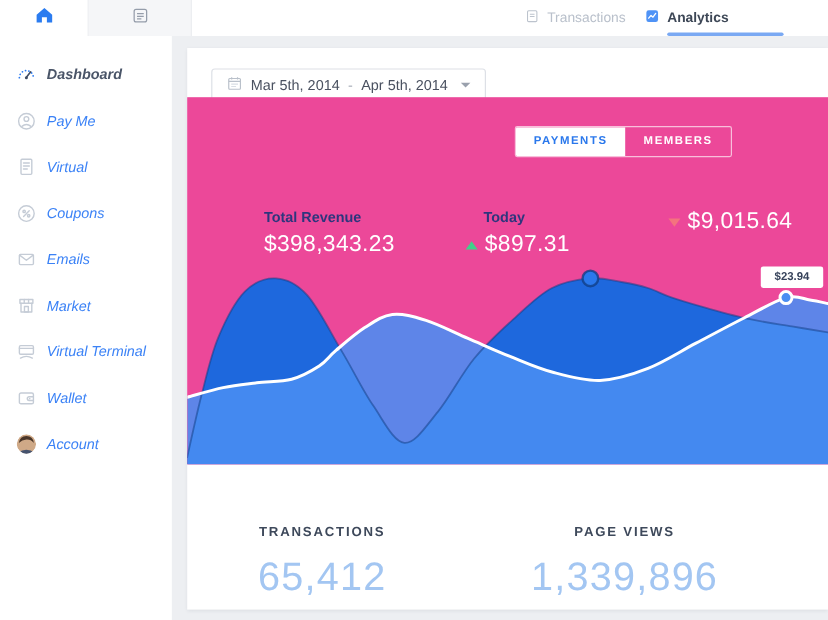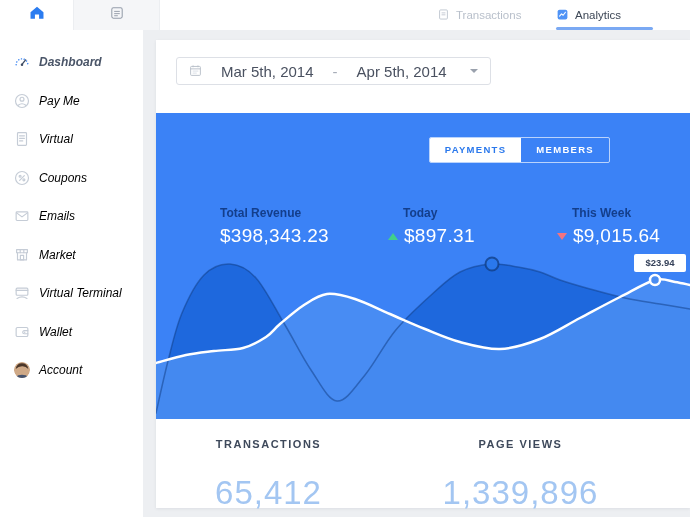--- a/index.html
+++ b/index.html
@@ -5,41 +5,41 @@
   html,body{margin:0;padding:0;background:#edeff2;}
   *{box-sizing:border-box;font-family:"Liberation Sans","DejaVu Sans",sans-serif;}
   #app{position:relative;width:690px;height:517px;overflow:hidden;background:#fff;}
 
   
   .topbar{position:absolute;left:0;top:0;width:690px;height:30px;background:#fff;z-index:5;}
   .home-btn{position:absolute;left:0;top:0;width:74px;height:30px;display:flex;align-items:center;justify-content:center;border-right:1px solid #eceef1;cursor:pointer;}
   .menu-tab{position:absolute;left:74px;top:0;width:86px;height:30px;display:flex;align-items:center;justify-content:center;background:#f5f6f8;border-right:1px solid #eceef1;cursor:pointer;}
   .top-tab{position:absolute;top:0;height:30px;display:flex;align-items:center;gap:6px;font-size:11.5px;cursor:pointer;}
   .tab-transactions{left:437px;color:#b9c0cb;}
-  .tab-analytics{left:556px;color:#3d4756;font-weight:normal;}
+  .tab-analytics{left:537px;color:#3d4756;font-weight:bold;}
   .tab-underline{position:absolute;left:556px;top:27px;width:97px;height:3px;background:#7aa9f3;border-radius:2px;}
 
   
   .sidebar{position:absolute;left:0;top:30px;width:143px;bottom:0;background:#fff;padding-top:13px;z-index:4;}
   .side-item{height:38.5px;display:flex;align-items:center;padding-left:13px;cursor:pointer;font-style:italic;}
   .side-item .sicon{width:18px;height:18px;margin-right:8px;display:flex;align-items:center;justify-content:center;flex:none;}
-  .side-item .slabel{font-size:12px;color:#000000;white-space:nowrap;}
+  .side-item .slabel{font-size:12px;color:#3b82f6;white-space:nowrap;}
   .side-item.active .slabel{color:#4a5568;font-weight:bold;}
 
   
   .content-bg{position:absolute;left:143px;top:30px;right:0;bottom:0;background:#edeff2;}
   .card{position:absolute;left:156px;top:40px;width:534px;height:468px;background:#fff;box-shadow:0 1px 3px rgba(30,40,70,0.08);}
 
   
-  .datepicker{position:absolute;left:20px;top:17px;height:28px;display:flex;align-items:center;gap:19px;padding:0 12px;background:#fff;border:1px solid #dde0e6;border-radius:3px;font-size:15px;color:#4a5160;cursor:pointer;}
+  .datepicker{position:absolute;left:20px;top:17px;height:28px;display:flex;align-items:center;gap:7px;padding:0 12px;background:#fff;border:1px solid #dde0e6;border-radius:3px;font-size:12px;color:#4a5160;cursor:pointer;}
   .datepicker .sep{color:#a7adb8;}
   .chev{width:0;height:0;border-left:4px solid transparent;border-right:4px solid transparent;border-top:4px solid #9aa1ad;margin-left:4px;}
 
   
-  .panel{position:absolute;left:0;top:73px;width:534px;height:306px;background:#3b82f6;overflow:hidden;}
+  .panel{position:absolute;left:0;top:41px;width:534px;height:306px;background:#ec4899;overflow:hidden;}
   .panel svg.chart{position:absolute;left:0;top:0;width:534px;height:306px;display:block;}
 
   .toggle{position:absolute;top:24px;right:80px;display:flex;border:1px solid rgba(255,255,255,0.65);border-radius:2px;overflow:hidden;z-index:3;}
   .toggle .tbtn{font-size:9.5px;font-weight:bold;letter-spacing:1.3px;padding:7px 15px;cursor:pointer;line-height:1;}
   .toggle .tbtn.on{background:#fff;color:#2a78ec;}
   .toggle .tbtn.off{color:#fff;}
 
   .pstats{position:absolute;left:0;top:60px;width:100%;z-index:3;}
   .pstat{position:absolute;top:0;margin-top:33px;}
   .pstat .plabel{font-size:12px;color:rgba(13,50,120,0.85);font-weight:bold;margin-bottom:5px;}
@@ -49,21 +49,21 @@
   .tri.up{border-left:5px solid transparent;border-right:5px solid transparent;border-bottom:7px solid #42d08a;}
   .tri.down{border-left:5px solid transparent;border-right:5px solid transparent;border-top:7px solid #f4737f;}
 
   .tooltip{position:absolute;left:478px;top:141px;width:52px;height:18px;background:#fff;border-radius:2px;z-index:3;
            font-size:9.5px;font-weight:bold;color:#36425a;text-align:center;line-height:18px;}
 
   
   .fstat{position:absolute;top:398px;width:185px;text-align:center;}
   .fstat1{left:20px;} .fstat2{left:272px;}
   .fstat .flabel{font-size:11px;font-weight:bold;letter-spacing:1.5px;color:#3e495b;}
-  .fstat .fvalue{margin-top:24px;font-size:33px;font-weight:300;letter-spacing:1px;color:#a3c6f2;}
+  .fstat .fvalue{margin-top:12px;font-size:33px;font-weight:300;letter-spacing:1px;color:#a3c6f2;}
 
   .stroke-ic{stroke:#c5ccd6;fill:none;stroke-width:1.3;stroke-linecap:round;stroke-linejoin:round;}
 </style>
 </head>
 <body>
 
 <div id="app">
 
   <div class="topbar">
     <div class="home-btn">
@@ -248,21 +248,20 @@
           <div class="pval">$398,343.23</div>
         </div>
         <div class="pstat" style="left:232px">
           <div class="plabel indent">Today</div>
           <div class="pval">
               <span class="tri up"></span>
               <span>$897.31</span>
             </div>
         </div>
         <div class="pstat" style="left:401px">
-          <div class="plabel indent">This Week</div>
           <div class="pval">
               <span class="tri down"></span>
               <span>$9,015.64</span>
             </div>
         </div>
       </div>
 
       <div class="tooltip">$23.94</div>
     </div>
 

